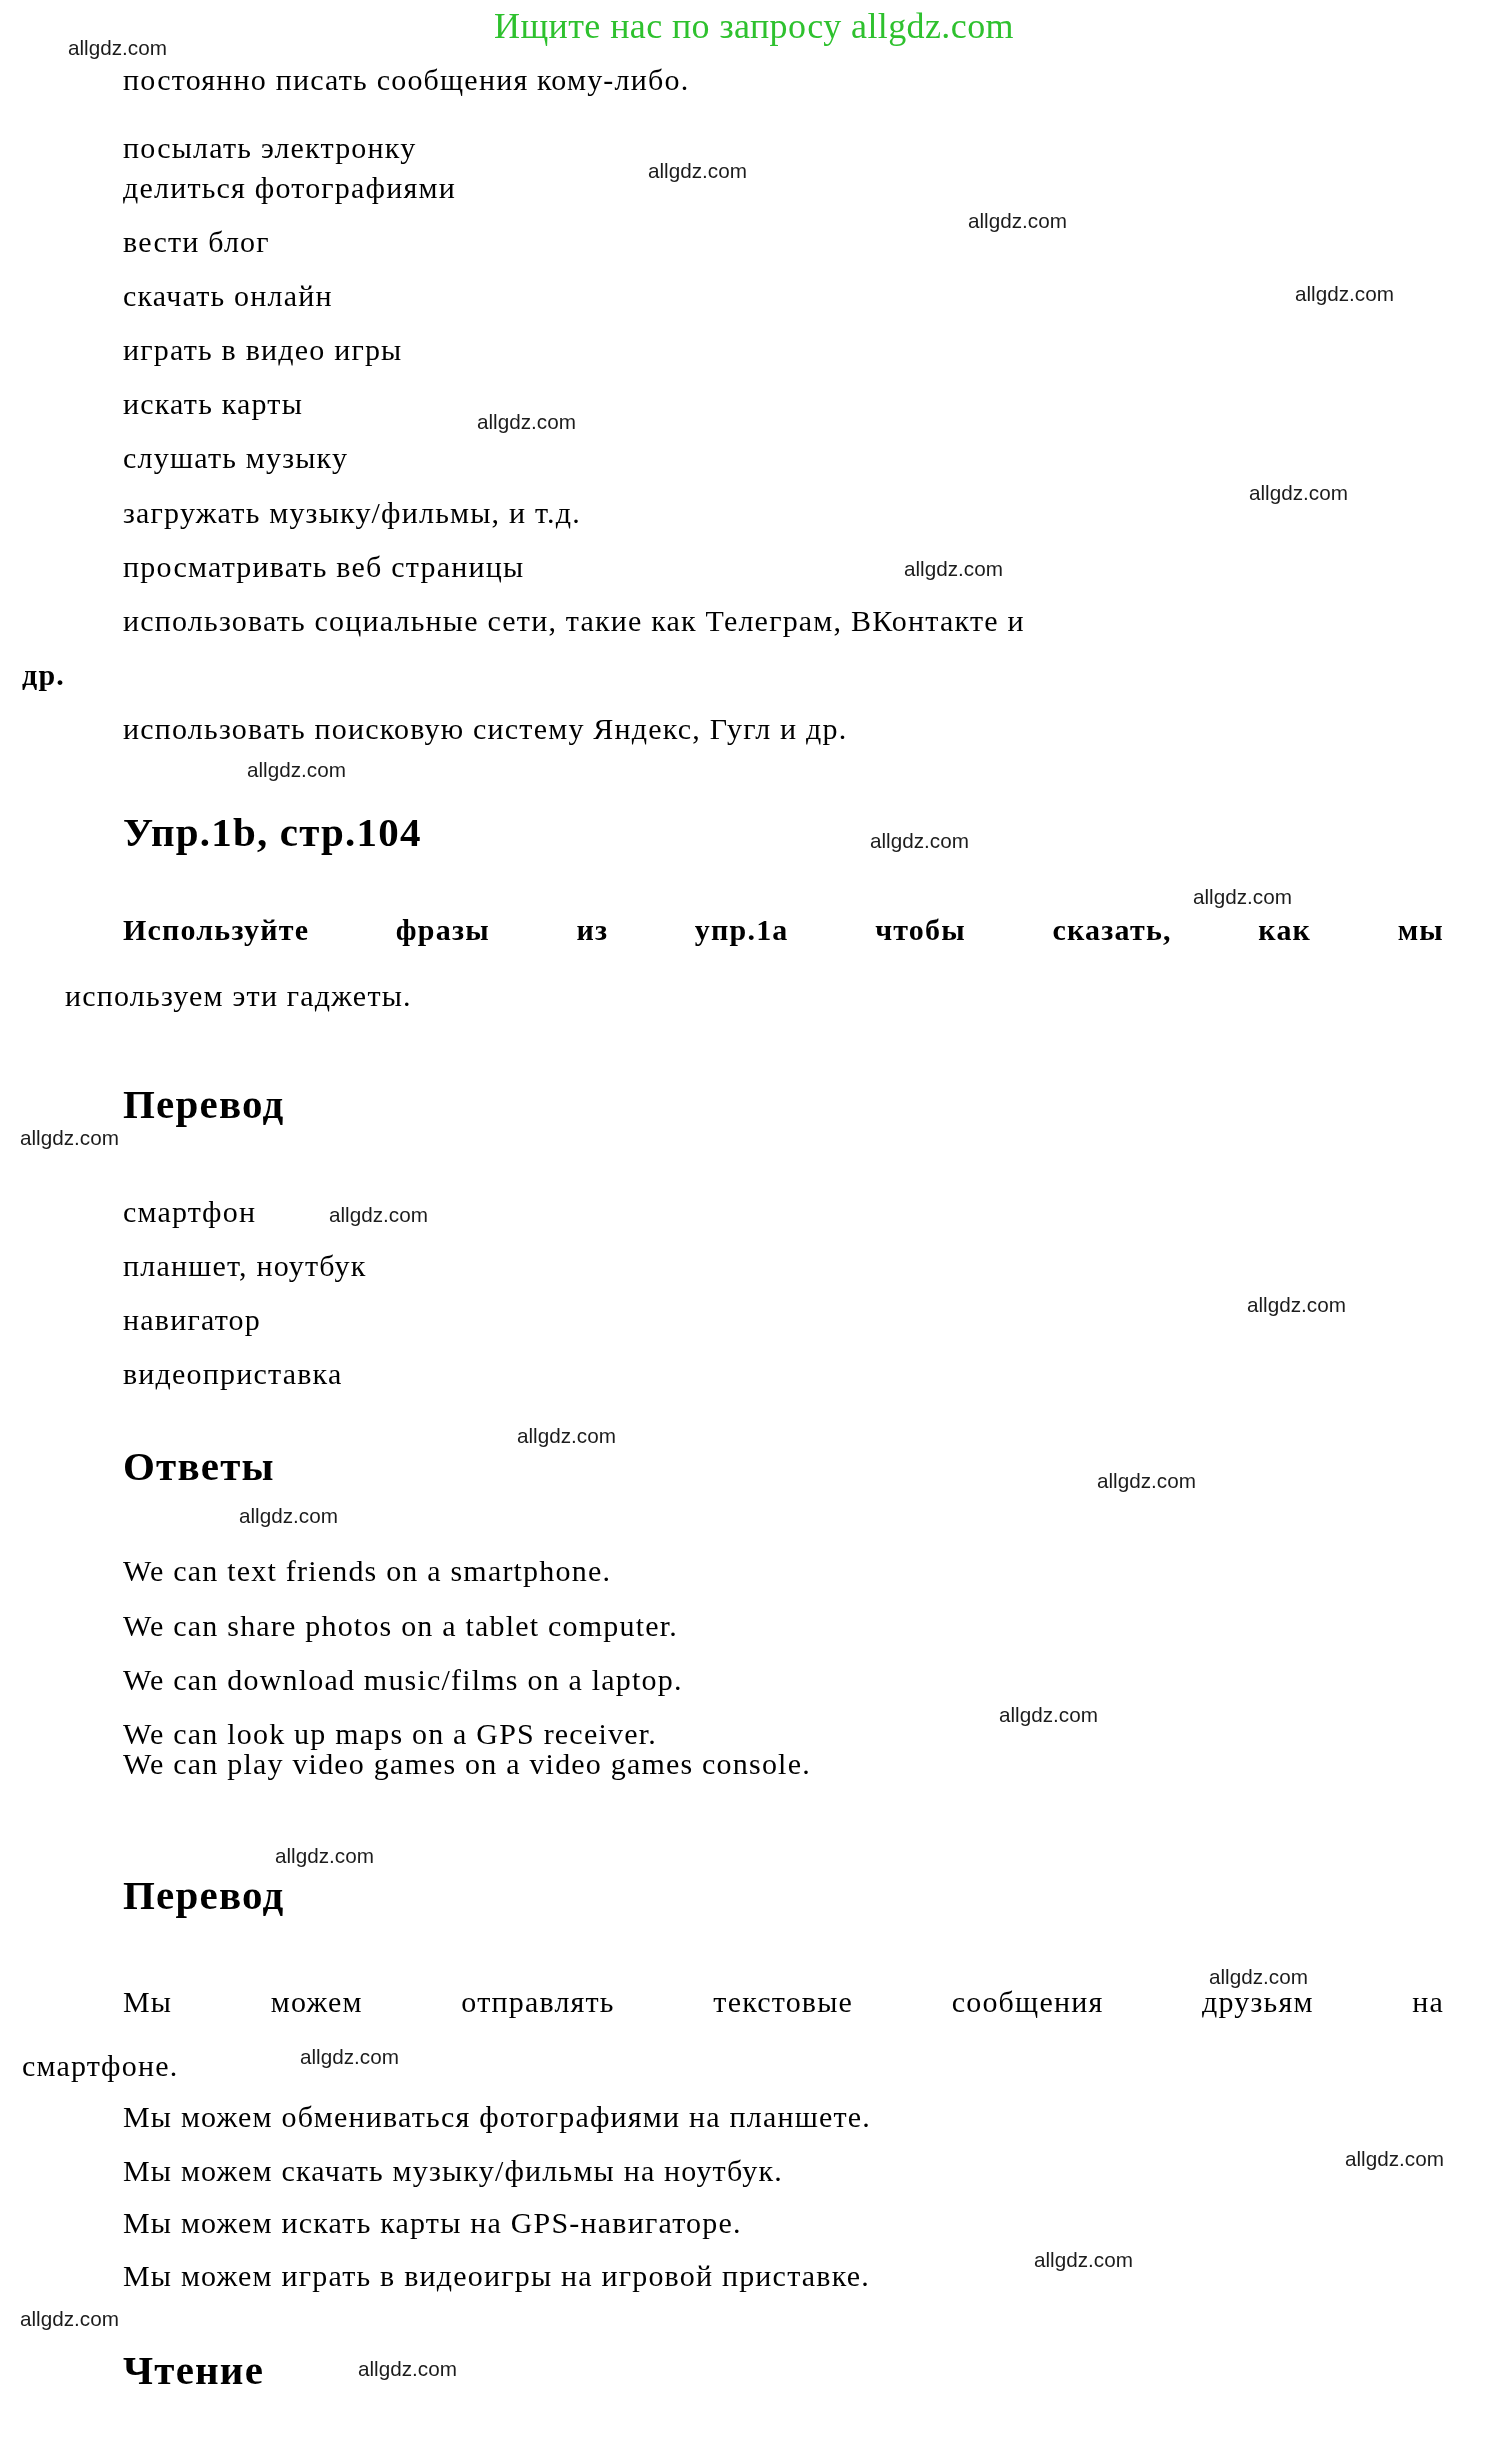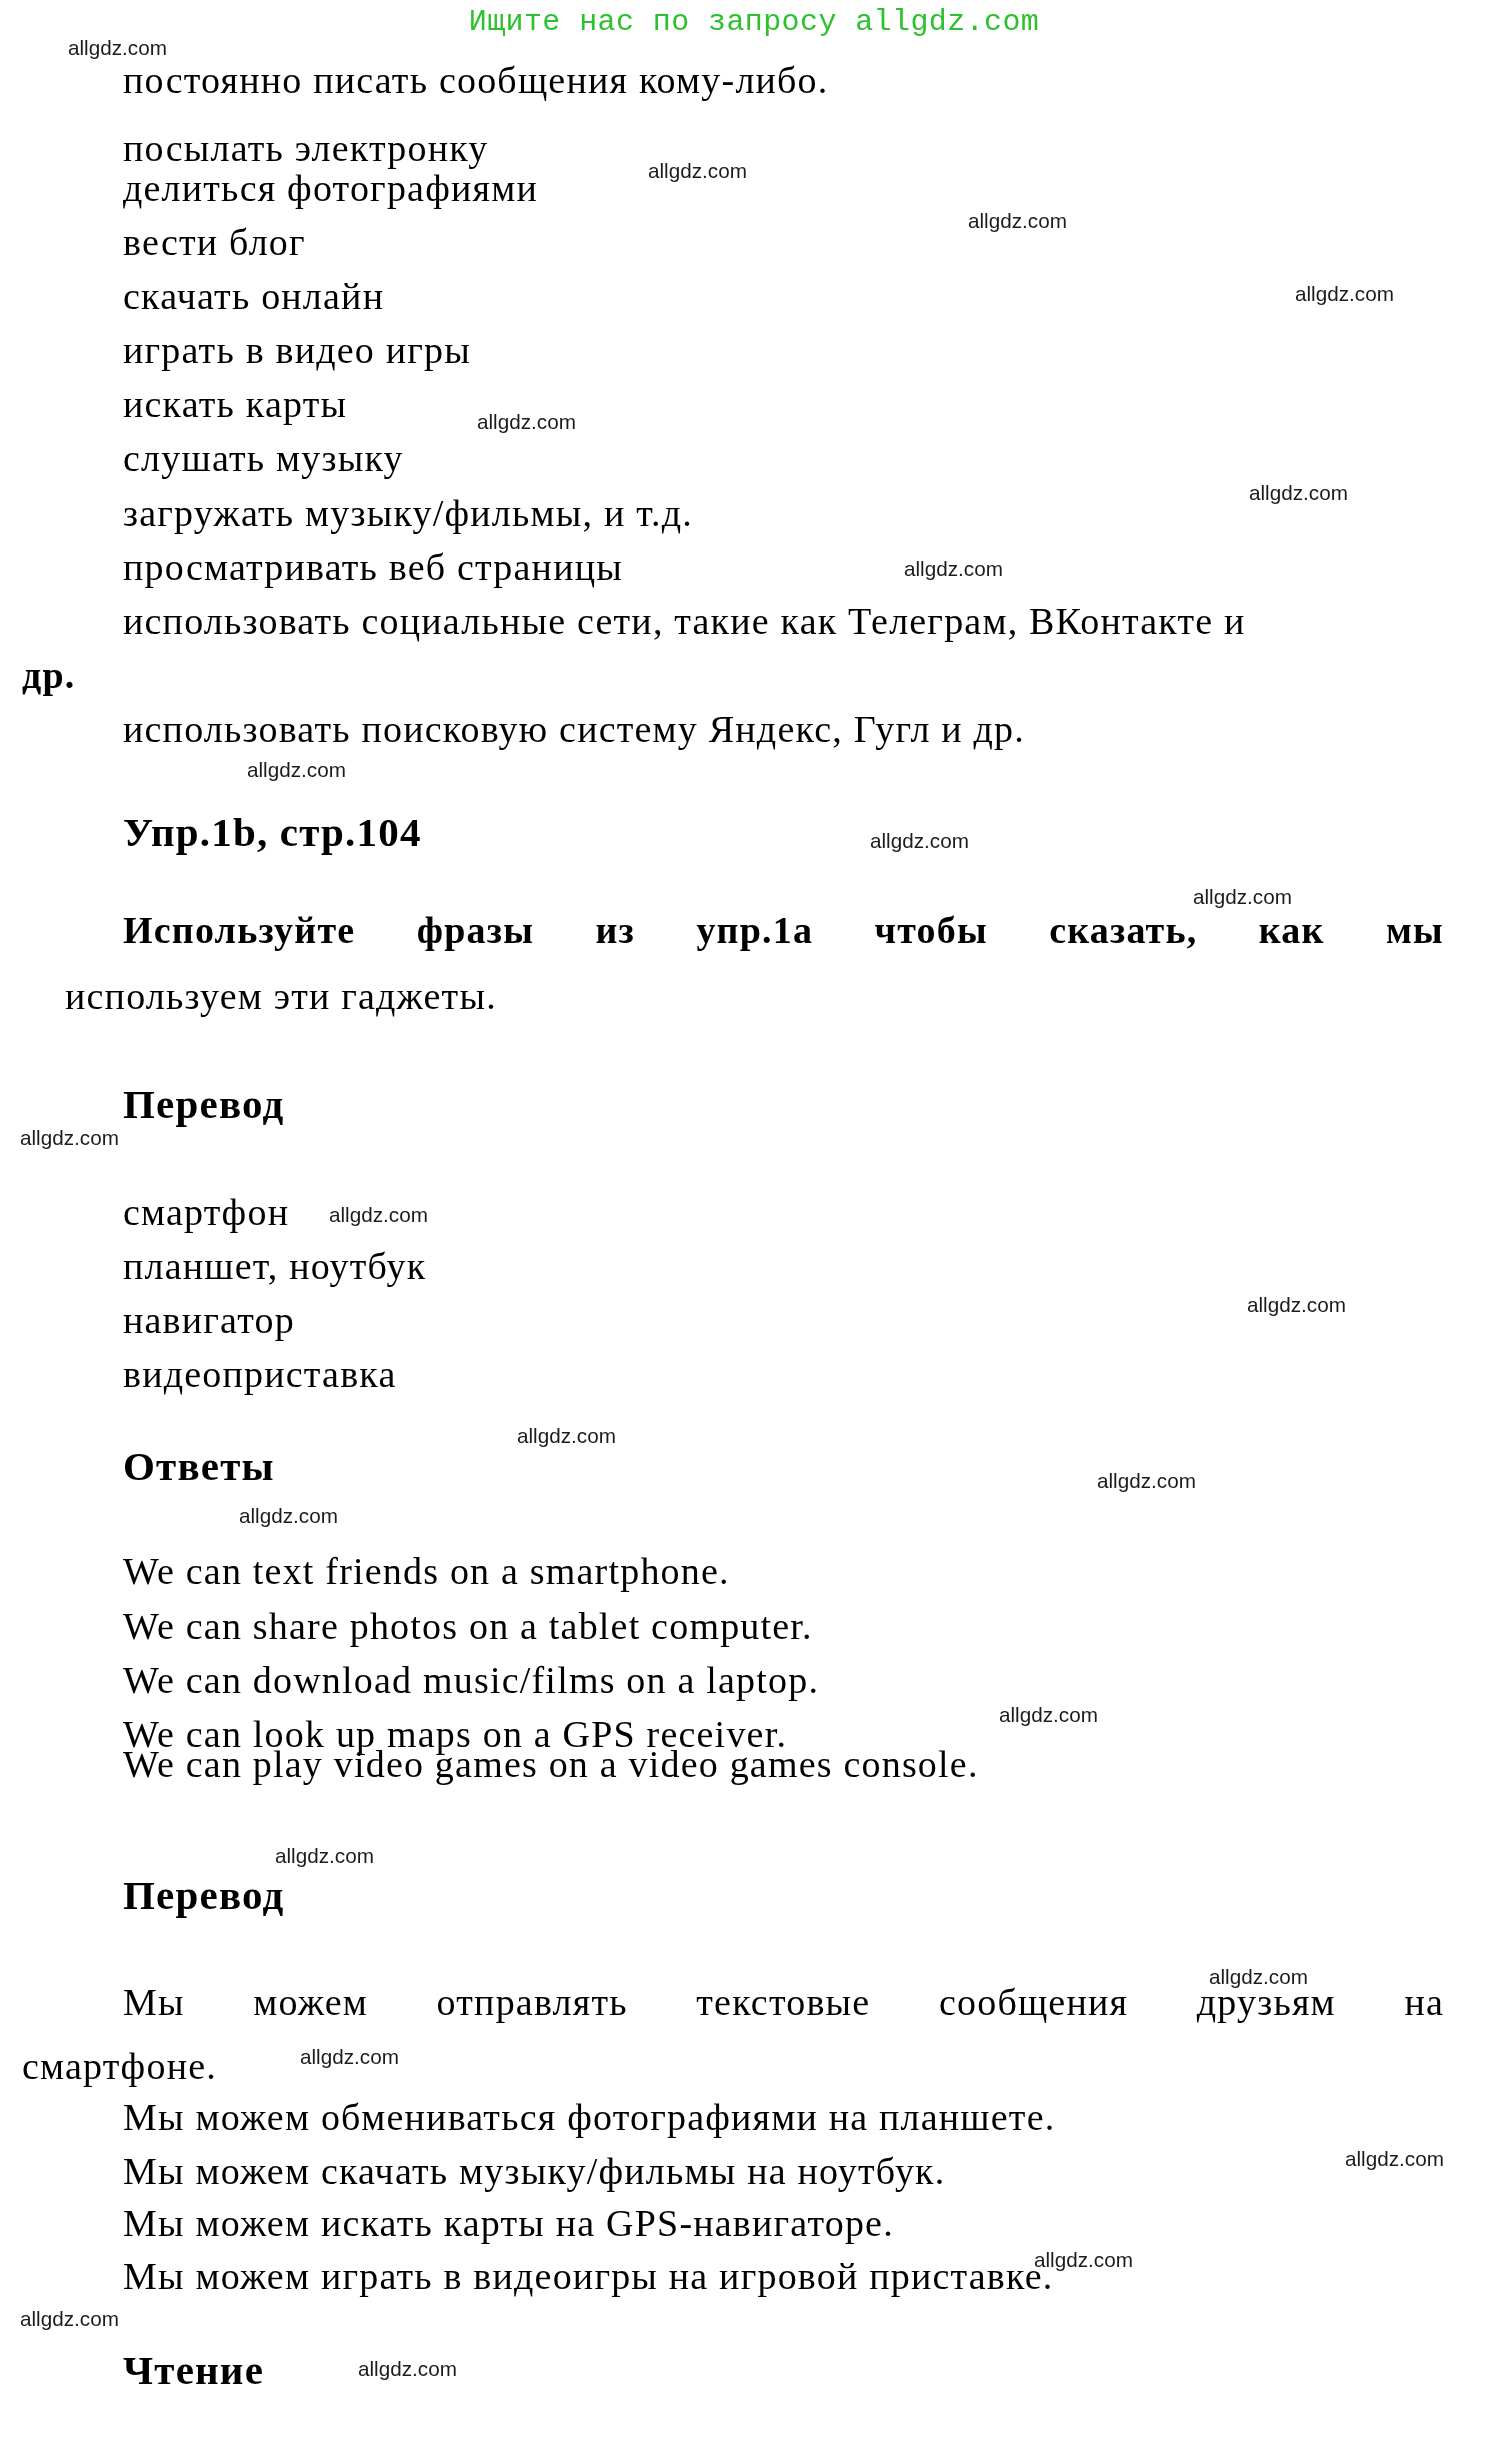--- a/index.html
+++ b/index.html
@@ -7,36 +7,36 @@
     width: 1508px; height: 2438px;
     background: var(--bg, #ffffff);
     position: relative; overflow: hidden;
     font-family: "Liberation Serif", serif;
   }
   .page { position: absolute; inset: 0; }
 
   .banner-top {
     position: absolute; top: 4.8px; left: 0; right: 0;
     text-align: center;
-    font-family: Liberation Mono, monospace;
-    font-size: 30px; color: var(--green, #2EC12E);
+    font-family: Liberation Serif, serif;
+    font-size: 36px; color: var(--green, #2EC12E);
     letter-spacing: 0.4px;
   }
   .banner-bottom {
     position: absolute; top: 2401px; left: 0; right: 0;
     text-align: center;
     font-family: "Liberation Sans", sans-serif;
     font-size: 27px; color: var(--purple, #511588);
     word-spacing: 7.2px;
   }
 
   .line {
     position: absolute;
     font-family: "Liberation Serif", serif;
-    font-size: 38px; line-height: 48px;
+    font-size: 30px; line-height: 48px;
     letter-spacing: 1.2px;
     color: var(--ink, #000000);
     white-space: nowrap;
   }
   .list      { left: 123px; }
   .edge      { left: 22px; }
   .edge-bold { left: 39px; font-weight: normal; margin-left: 26px; }
   .heading   { left: 123px; font-weight: bold; font-size: 41px; }
   .justify, .justify-bold {
     left: 123px; width: 1321px;

